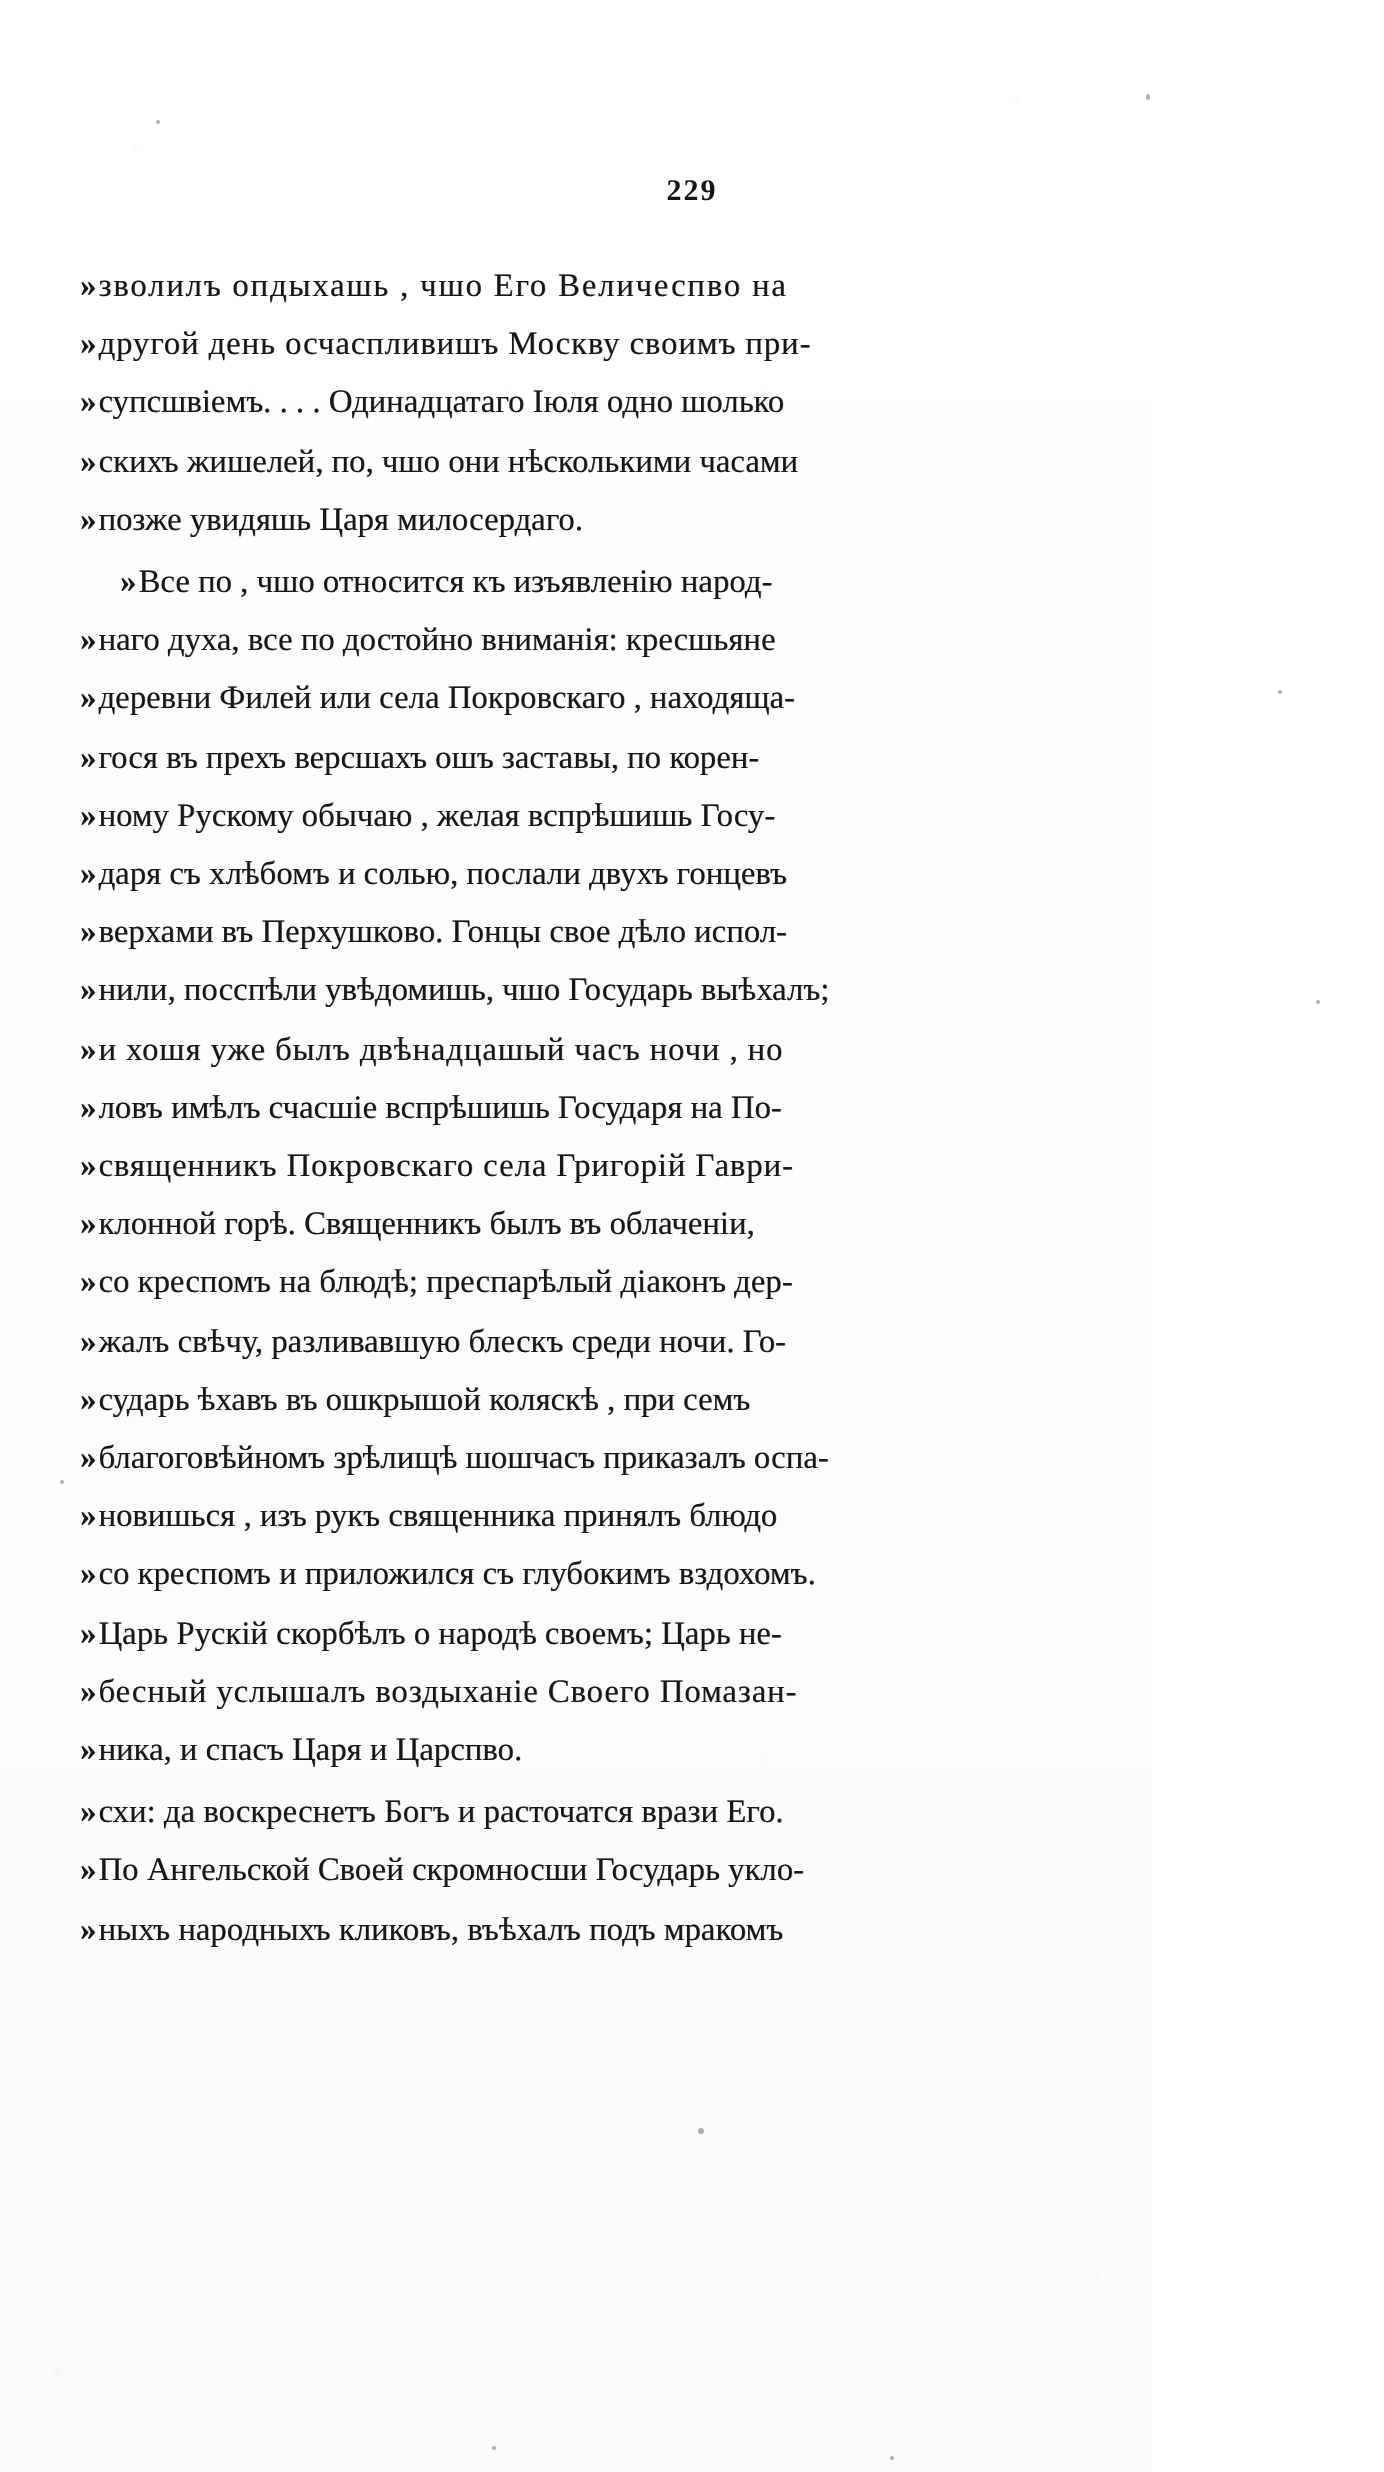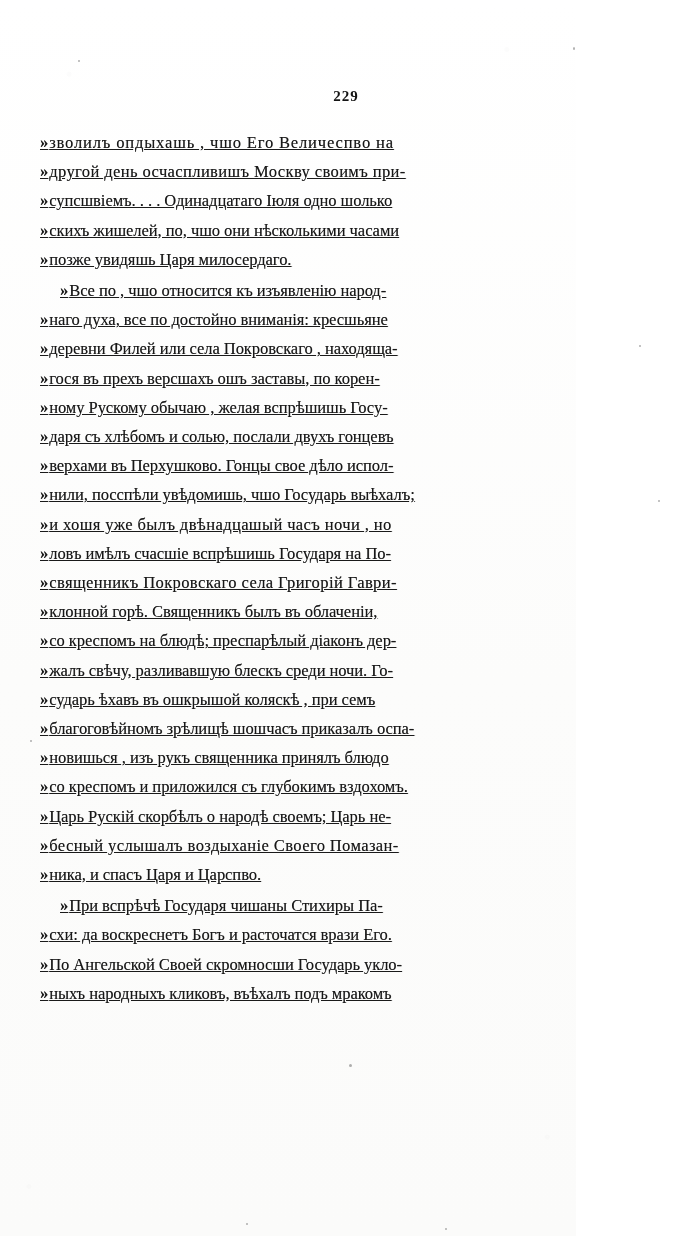--- a/index.html
+++ b/index.html
@@ -58,21 +58,20 @@
 
   .text-block {
     position: absolute;
     left: 40px;
     top: 128px;
     width: 612px;
   }
 
   .para {
     margin: 0 0 2px 0;
-    text-decoration: underline;
   }
 
   .line {
     display: block;
     font-size: 16.4px;
     line-height: 29.2px;
     white-space: nowrap;
     color: #171717;
     letter-spacing: 0.1px;
   }
@@ -141,19 +140,18 @@
         <span class="line line-ink j0"><span class="quote-mark">»</span><span>жалъ свѣчу, разливавшую блескъ среди ночи. Го-</span></span>
         <span class="line line-ink j0"><span class="quote-mark">»</span><span>сударь ѣхавъ въ ошкрышой коляскѣ , при семъ</span></span>
         <span class="line line-ink j0"><span class="quote-mark">»</span><span>благоговѣйномъ зрѣлищѣ шошчасъ приказалъ оспа-</span></span>
         <span class="line line-ink j0"><span class="quote-mark">»</span><span>новишься ,  изъ рукъ священника принялъ блюдо</span></span>
         <span class="line line-ink j0"><span class="quote-mark">»</span><span>со креспомъ и приложился съ глубокимъ вздохомъ.</span></span>
         <span class="line line-ink j0"><span class="quote-mark">»</span><span>Царь Рускій скорбѣлъ о народѣ своемъ; Царь не-</span></span>
         <span class="line line-ink j1"><span class="quote-mark">»</span><span>бесный услышалъ воздыханіе Своего Помазан-</span></span>
         <span class="line line-ink j0"><span class="quote-mark">»</span><span>ника, и спасъ Царя и Царспво.</span></span>
       </div>
       <div class="para">
-        <span class="line line-ink j0"><span class="indent"></span><span class="quote-mark">»</span><span>При вспрѣчѣ Государя чишаны Стихиры Па-</span></span>
         <span class="line line-ink j0"><span class="quote-mark">»</span><span>схи: да воскреснетъ Богъ и расточатся врази Его.</span></span>
         <span class="line line-ink j0"><span class="quote-mark">»</span><span>По Ангельской Своей скромносши Государь укло-</span></span>
         <span class="line line-ink j0"><span class="quote-mark">»</span><span>ныхъ народныхъ кликовъ, въѣхалъ подъ мракомъ</span></span>
       </div>
     </div>
 </div>
 
 </body></html>

